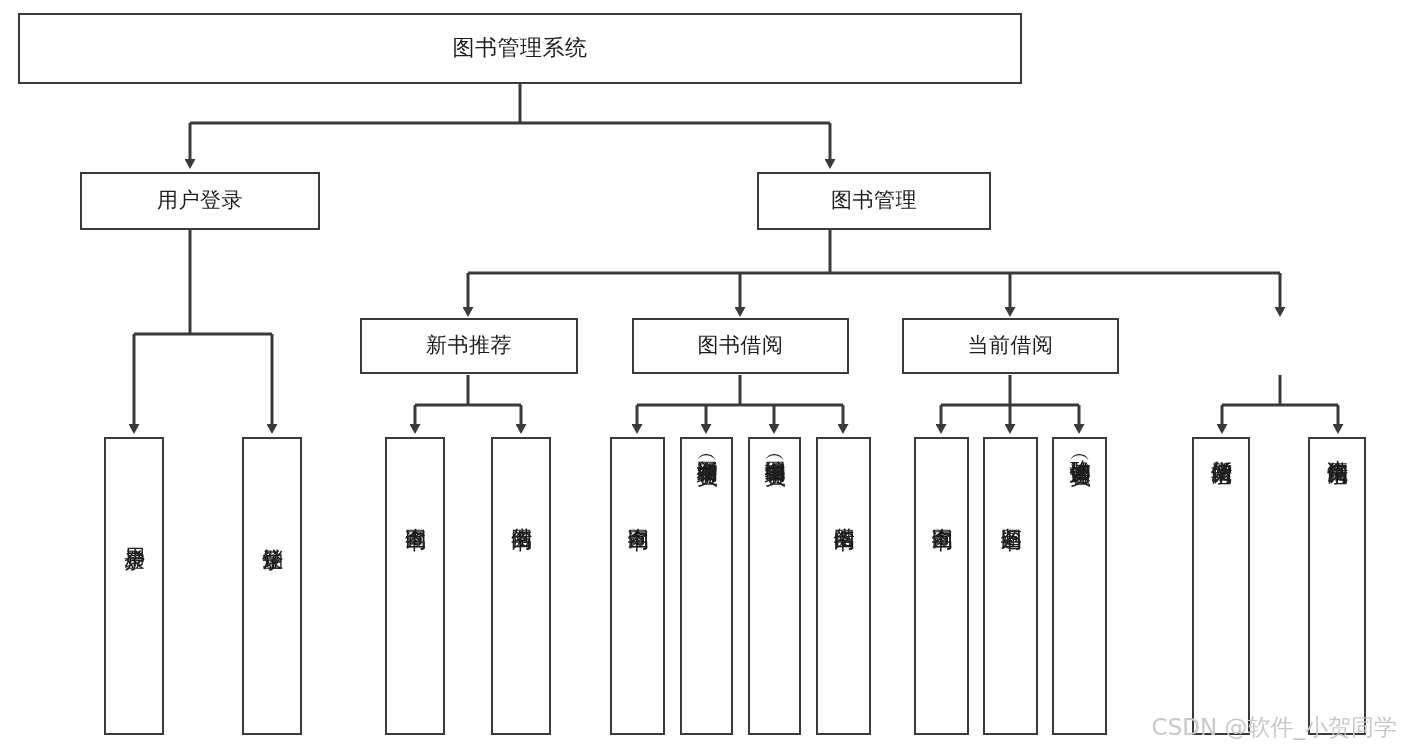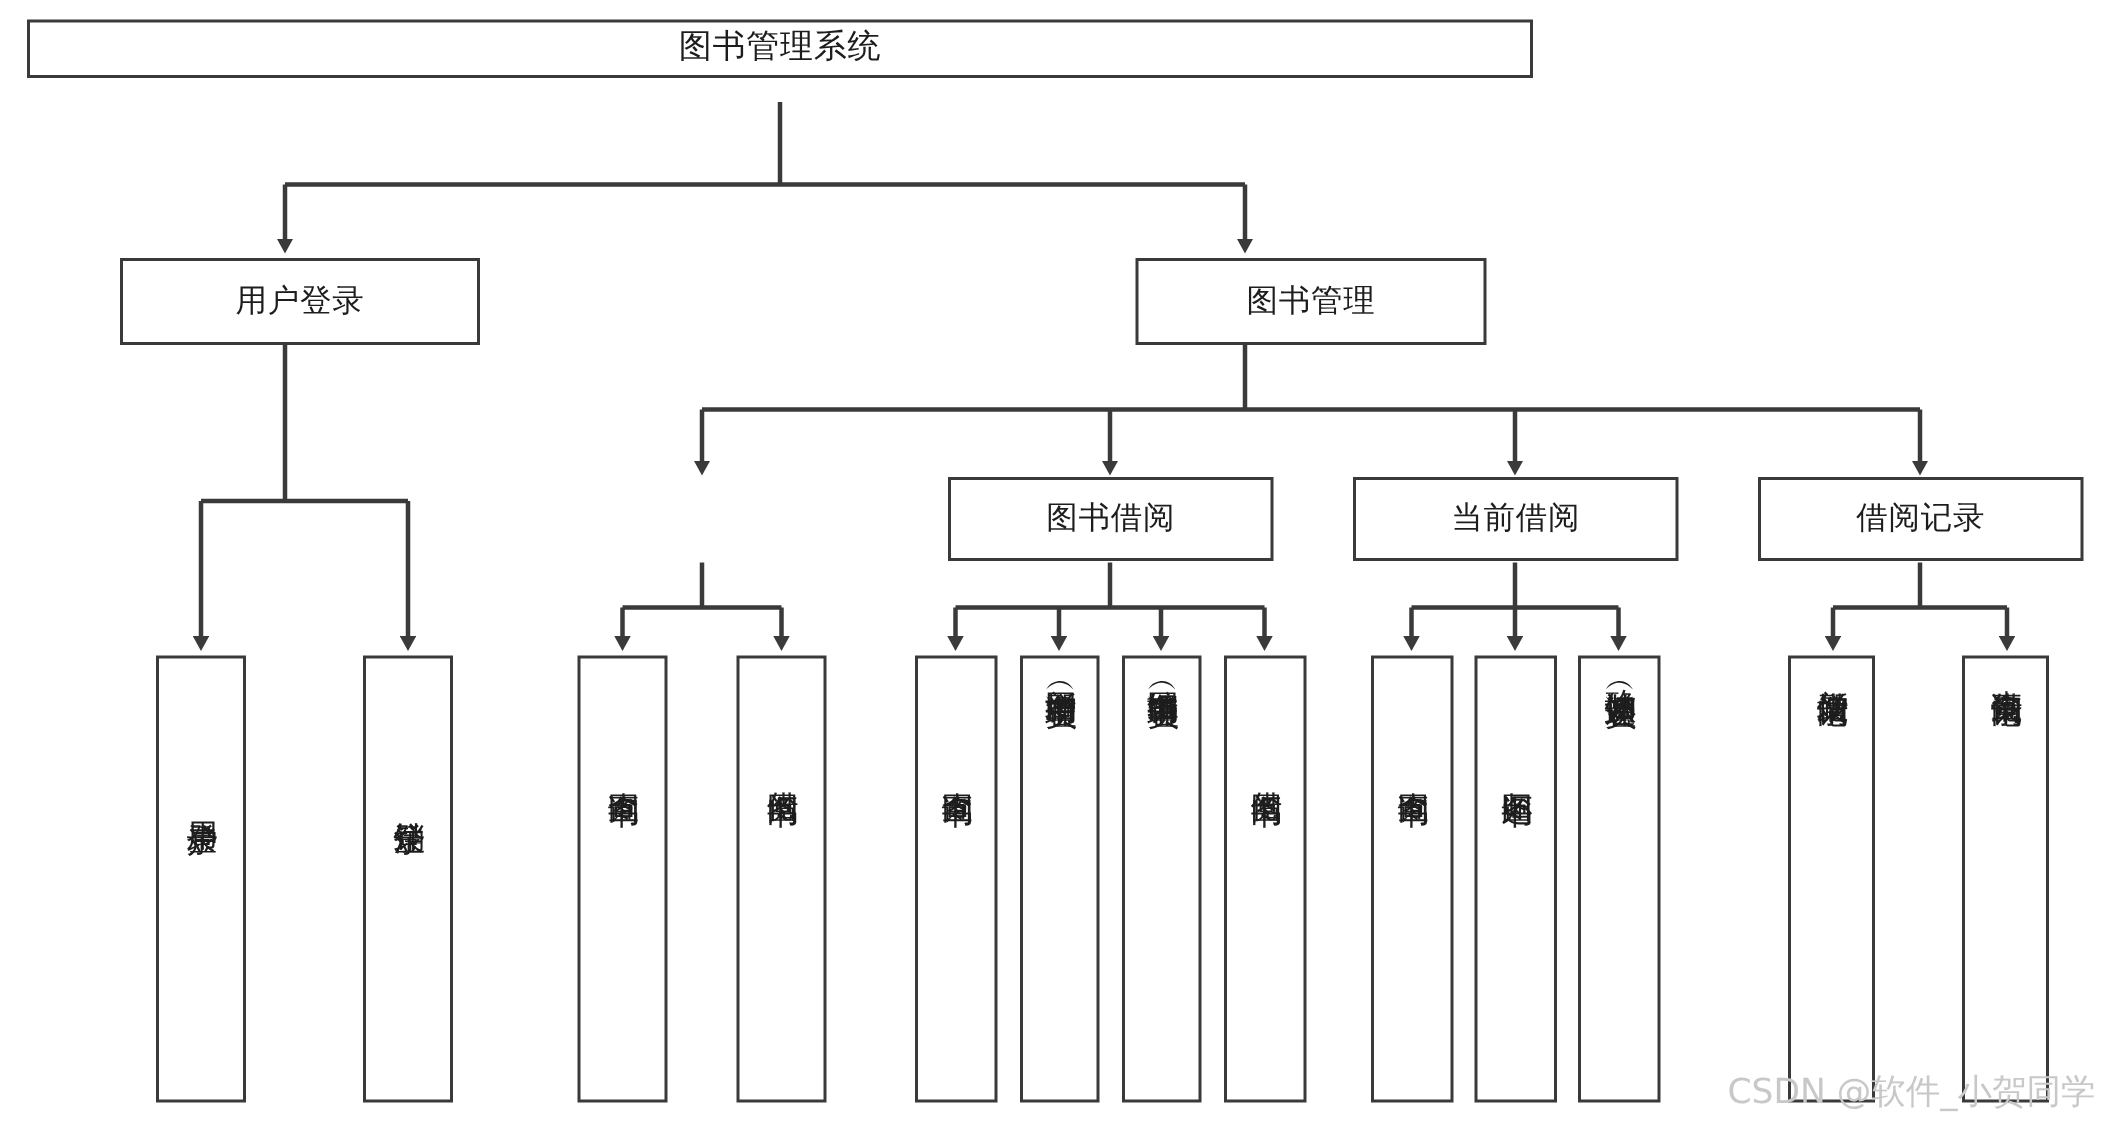--- a/index.html
+++ b/index.html
@@ -136,44 +136,44 @@
       <path d="M1010,405 L1010,425" marker-end="url(#arrow)"></path>
       <path d="M1079,405 L1079,425" marker-end="url(#arrow)"></path>
 
       <path d="M1280,375 L1280,405"></path>
       <path d="M1222,405 L1338,405"></path>
       <path d="M1222,405 L1222,425" marker-end="url(#arrow)"></path>
       <path d="M1338,405 L1338,425" marker-end="url(#arrow)"></path>
     </g>
   </svg>
 
-  <div class="node root horiz" style="left:18px; top:13px; width:1004px; height:39px;">
+  <div class="node root horiz" style="left:18px; top:13px; width:1004px; height:71px;">
     <span class="node-label">图书管理系统</span>
   </div>
 
   <div class="node horiz" style="left:80px; top:172px; width:240px; height:58px;">
     <span class="node-label">用户登录</span>
   </div>
 
   <div class="node horiz" style="left:712px; top:172px; width:234px; height:58px;margin-left:45px;">
     <span class="node-label">图书管理</span>
   </div>
 
+  <div class="node horiz" style="left:360px; top:318px; width:218px; height:56px;">
+    <span class="node-label">新书推荐</span>
+  </div>
 
   <div class="node horiz" style="left:902px; top:318px; width:217px; height:56px;">
     <span class="node-label">当前借阅</span>
   </div>
 
   <div class="node horiz" style="left:632px; top:318px; width:217px; height:56px;">
     <span class="node-label">图书借阅</span>
   </div>
 
-  <div class="node horiz" style="left:1172px; top:318px; width:217px; height:56px;">
-    <span class="node-label">借阅记录</span>
-  </div>
 
   <div class="node vert low-text" style="left:104px; top:437px; width:60px; height:298px;">
     <span class="node-label">用户登录</span>
   </div>
 
   <div class="node vert low-text" style="left:242px; top:437px; width:60px; height:298px;">
     <span class="node-label">注销登录</span>
   </div>
 
   <div class="node vert mid-text" style="left:385px; top:437px; width:60px; height:298px;">

